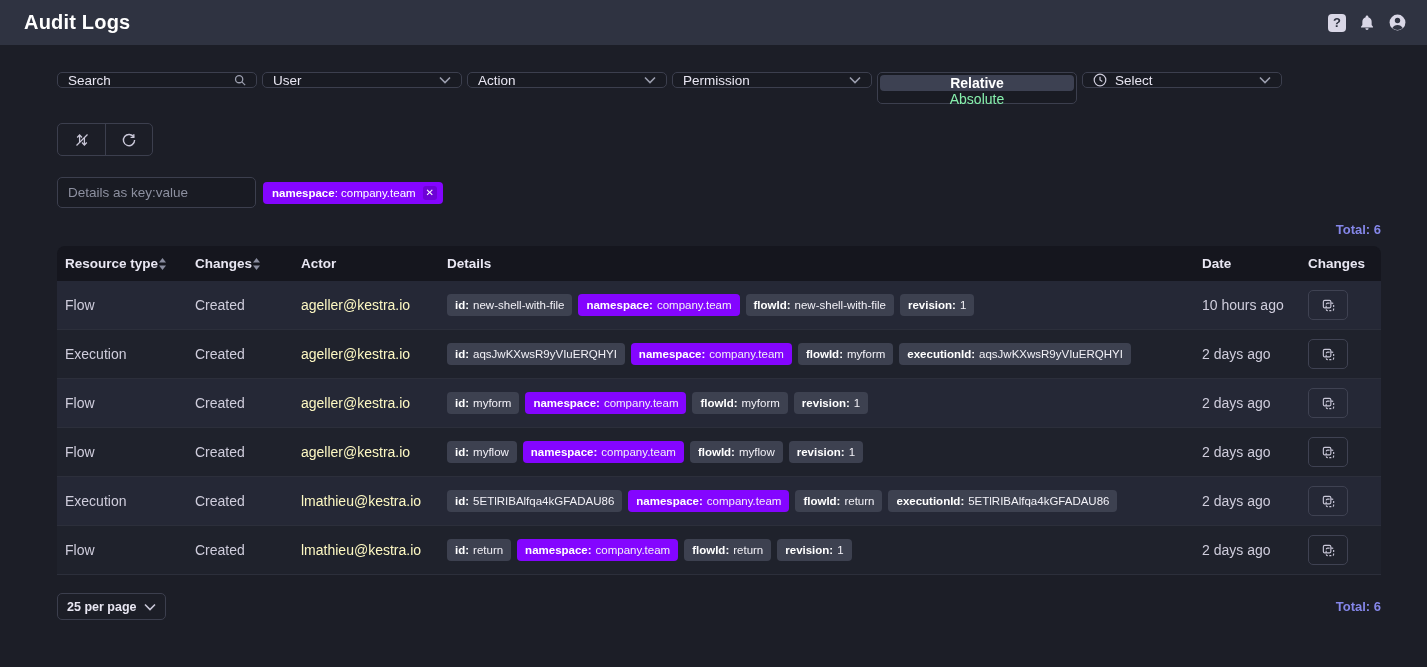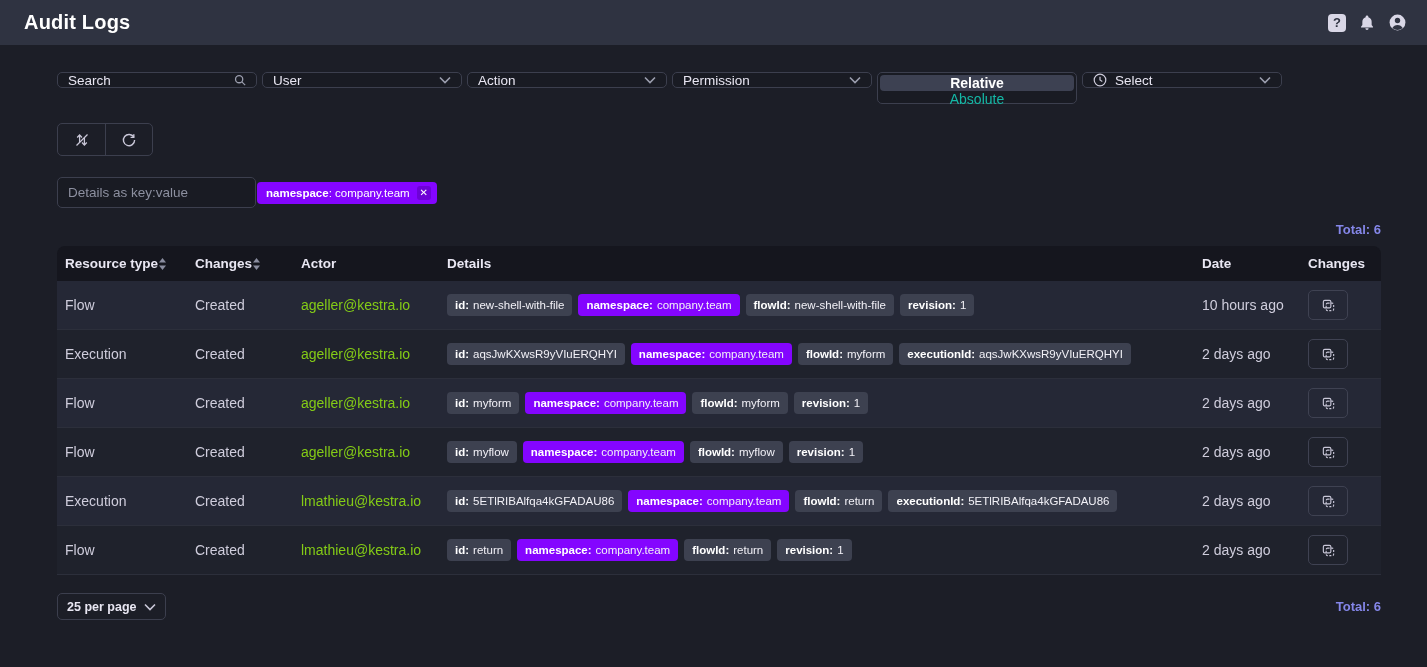--- a/index.html
+++ b/index.html
@@ -35,31 +35,31 @@
     width:200px; height:16px; background:#191b23; border:1px solid #3c3f4e;
     border-radius:5px; display:flex; align-items:center; padding:0 10px;
     color:#e8e6f2; font-size:13.5px;
   }
   .f-box .lbl { flex:1; }
   .f-box .muted { color:#e8e6f2; }
   .chev { color:#9b9eae; }
   .toggle-group { width:200px; height:32px; background:#191b23; border:1px solid #3c3f4e; border-radius:5px; display:flex; padding:2px;flex-direction:column; }
   .toggle-seg {
     flex:1; display:flex; align-items:center; justify-content:center;
-    font-size:14px; border-radius:4px; color:#14b8a6; cursor:pointer;
+    font-size:14px; border-radius:4px; color:#86efac; cursor:pointer;
   }
   .toggle-seg.active { background:#3d4152; color:#ffffff; font-weight:bold; }
   .icon-row { margin-top:19px; }
   .btn-group { display:inline-flex; border:1px solid #3c3f4e; border-radius:5px; overflow:hidden; }
   .icon-btn {
     width:47px; height:31px; background:transparent; border:none; cursor:pointer;
     display:flex; align-items:center; justify-content:center; color:#c9c7d8;
   }
   .icon-btn + .icon-btn { border-left:1px solid #3c3f4e; }
-  .details-row { margin-top:21px; display:flex; align-items:center; gap:1px; }
+  .details-row { margin-top:21px; display:flex; align-items:center; gap:7px; }
   .details-input {
     width:199px; height:31px; background:#191b23; border:1px solid #3c3f4e;
     border-radius:5px; color:#8d90a0; font-size:13.5px; padding:0 10px;
     font-family:"Liberation Sans","DejaVu Sans",sans-serif;
   }
   .details-input::placeholder { color:#8d90a0; }
   .ns-chip {
     background:#8405ff; border-radius:4px; height:22px; display:inline-flex;
     align-items:center; padding:0 6px 0 9px; gap:7px; color:#fff; font-size:11.5px;
   }
@@ -82,21 +82,21 @@
   }
   .t-row:nth-child(odd) { background:#252836; }
   .t-row:nth-child(even) { background:#1f222c; }
   .col-resource { width:138px; padding-left:8px; }
   .col-change   { width:106px; }
   .col-actor    { width:146px; }
   .col-details  { width:755px; display:flex; gap:6px; align-items:center; overflow:hidden; }
   .col-date     { width:102px; }
   .col-diff     { width:77px; display:flex; justify-content:flex-start; padding-left:4px; }
   .th-sort { display:inline-flex; align-items:center; cursor:pointer; }
-  .actor-link { color:#84cc16; text-decoration:none; cursor:pointer; font-size:14px; }
+  .actor-link { color:#fef9c3; text-decoration:none; cursor:pointer; font-size:14px; }
   .badge {
     height:22px; display:inline-flex; align-items:center; border-radius:4px;
     padding:0 8px; font-size:11.5px; color:#f2f1f7; white-space:nowrap; gap:4px;
   }
   .badge b { font-weight:bold; color:#ffffff; }
   .badge-grey { background:#3d4150; }
   .badge-purple { background:#8405ff; }
   .diff-btn {
     width:40px; height:30px; border:1px solid #3f4252; border-radius:5px;
     background:transparent; cursor:pointer; display:flex; align-items:center;

